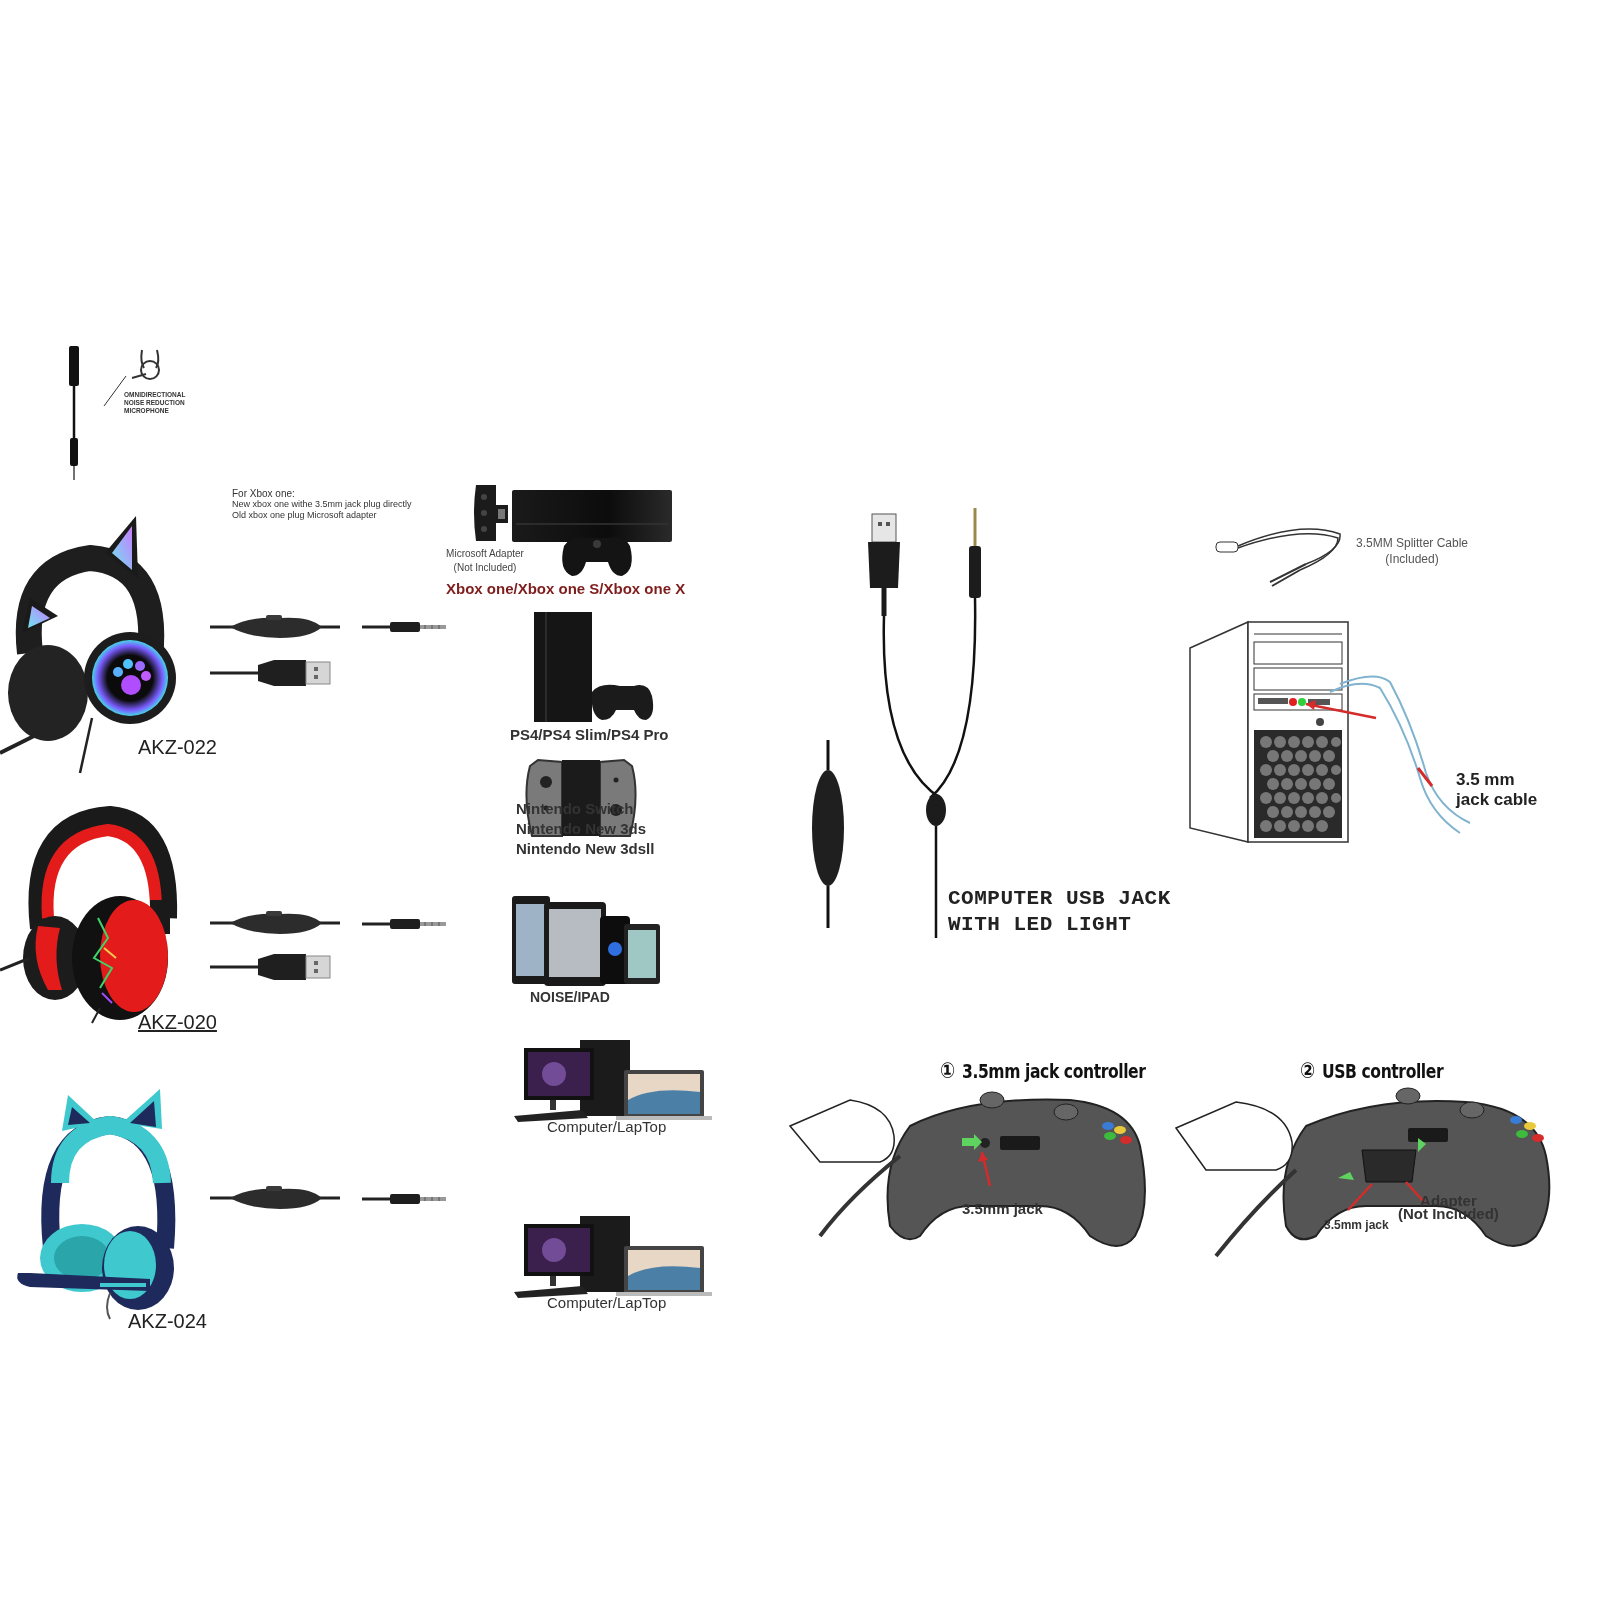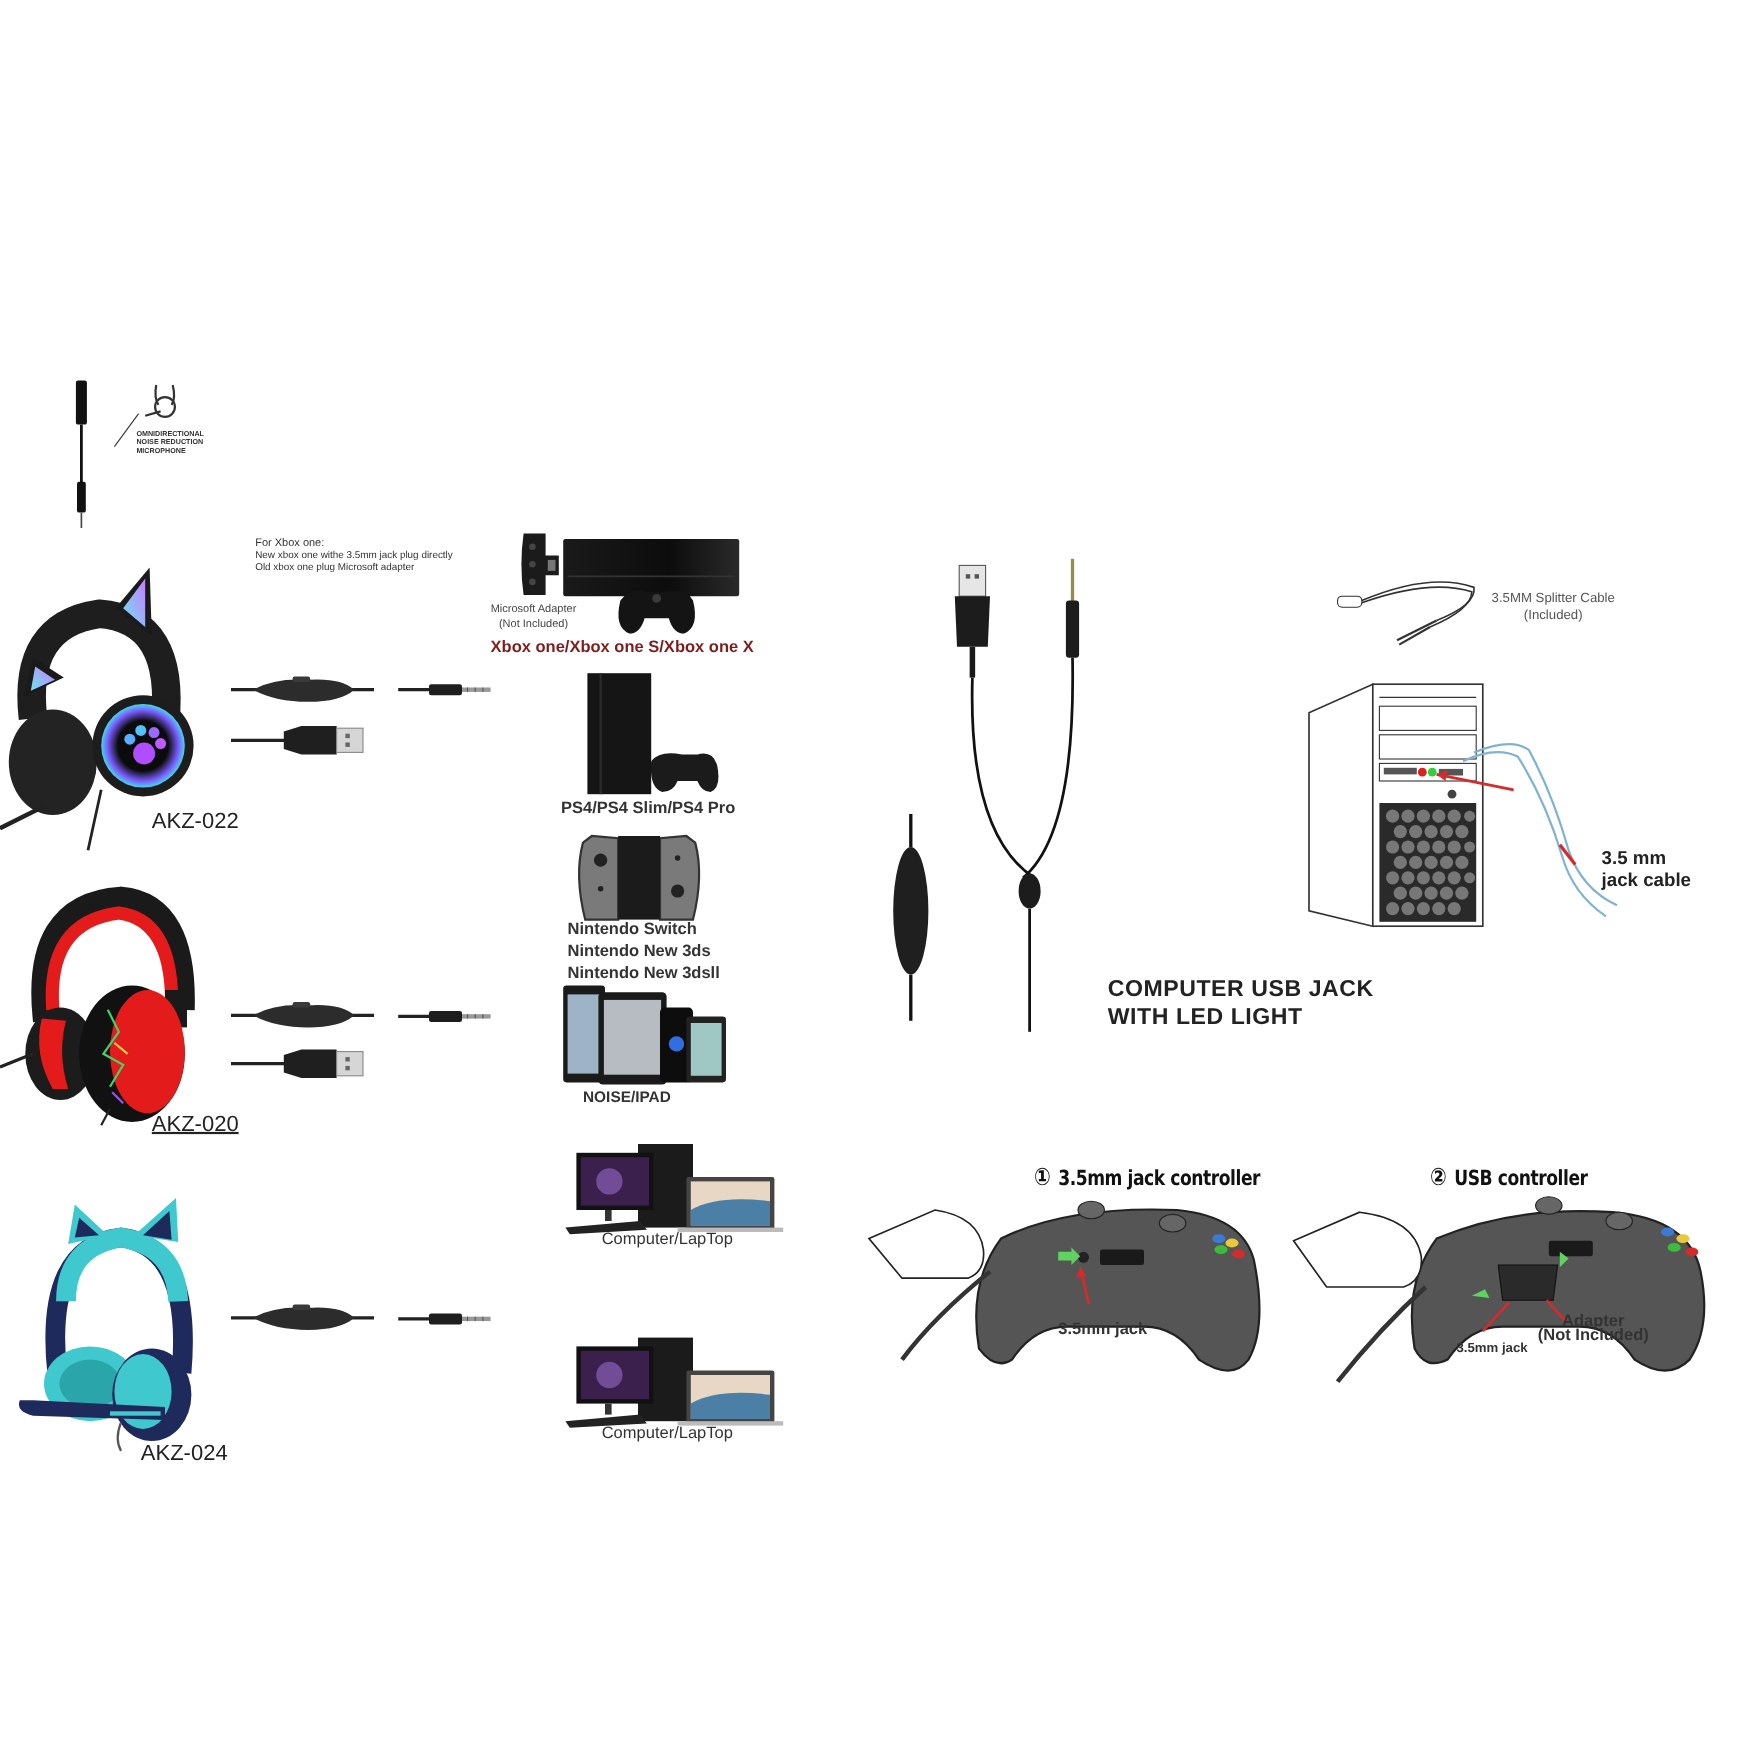--- a/index.html
+++ b/index.html
@@ -145,21 +145,21 @@
   <svg width="118" height="84">
     <path d="M8 10 Q0 40 10 80 L40 80 L40 6 L16 4 Z" fill="#7a7a7a" stroke="#333" stroke-width="2"></path>
     <path d="M110 10 Q118 40 108 80 L78 80 L78 6 L102 4 Z" fill="#7a7a7a" stroke="#333" stroke-width="2"></path>
     <rect x="40" y="4" width="38" height="76" fill="#1b1b1b"></rect>
     <circle cx="24" cy="26" r="6" fill="#222"></circle>
       <circle cx="94" cy="54" r="6" fill="#222"></circle>
     <circle cx="24" cy="52" r="2.5" fill="#222"></circle>
       <circle cx="94" cy="24" r="2.5" fill="#222"></circle>
   </svg>
 </div>
-<div class="abs lbl" style="left:516px;top:807px;font-weight:bold;line-height:20px;">
+<div class="abs lbl" style="left:516px;top:771px;font-weight:bold;line-height:20px;">
   <span class="blk">Nintendo Switch</span>
   <span class="blk">Nintendo New 3ds</span>
   <span class="blk">Nintendo New 3dsll</span>
 </div>
 
 <div class="abs" style="left:0;top:780px;width:175px;height:200px;">
   <svg width="175" height="200">
     <path d="M42 120 Q30 15 110 10 Q168 15 165 110" stroke="#1a1a1a" stroke-width="24" fill="none"></path>
     <path d="M48 110 Q42 30 108 22 Q155 28 156 100" stroke="#e31b1b" stroke-width="12" fill="none"></path>
     <rect x="150" y="92" width="20" height="34" fill="#1a1a1a"></rect>
@@ -297,21 +297,21 @@
     <rect x="149" y="38" width="12" height="52" rx="3" fill="#1c1c1c"></rect>
     <path d="M64 108 Q60 250 120 290" stroke="#111" stroke-width="2.5" fill="none"></path>
     <path d="M155 90 Q158 250 110 290" stroke="#111" stroke-width="2.5" fill="none"></path>
     <ellipse cx="116" cy="302" rx="10" ry="16" fill="#1c1c1c"></ellipse>
     <line x1="116" y1="318" x2="116" y2="430" stroke="#111" stroke-width="2.5"></line>
     <line x1="8" y1="232" x2="8" y2="262" stroke="#111" stroke-width="3"></line>
     <ellipse cx="8" cy="320" rx="16" ry="58" fill="#1f1f1f"></ellipse>
     <line x1="8" y1="378" x2="8" y2="420" stroke="#111" stroke-width="3"></line>
   </svg>
 </div>
-<div class="abs big" style="left:1007px;top:858px;">
+<div class="abs big" style="left:948px;top:858px;font-family:Liberation Mono, monospace;">
   <span class="blk">COMPUTER USB JACK</span>
   <span class="blk">WITH LED LIGHT</span>
 </div>
 
 <div class="abs" style="left:1210px;top:488px;width:150px;height:70px;">
   <svg width="150" height="70">
     <rect x="6" y="26" width="22" height="10" rx="4" fill="#fff" stroke="#333"></rect>
     <path d="M28 30 Q90 4 130 18 Q132 34 96 48" stroke="#333" stroke-width="1.5" fill="none"></path>
     <path d="M28 32 Q90 10 128 22 Q128 38 90 54" stroke="#333" stroke-width="1.5" fill="none"></path>
     <line x1="96" y1="48" x2="60" y2="66" stroke="#333" stroke-width="2"></line>

